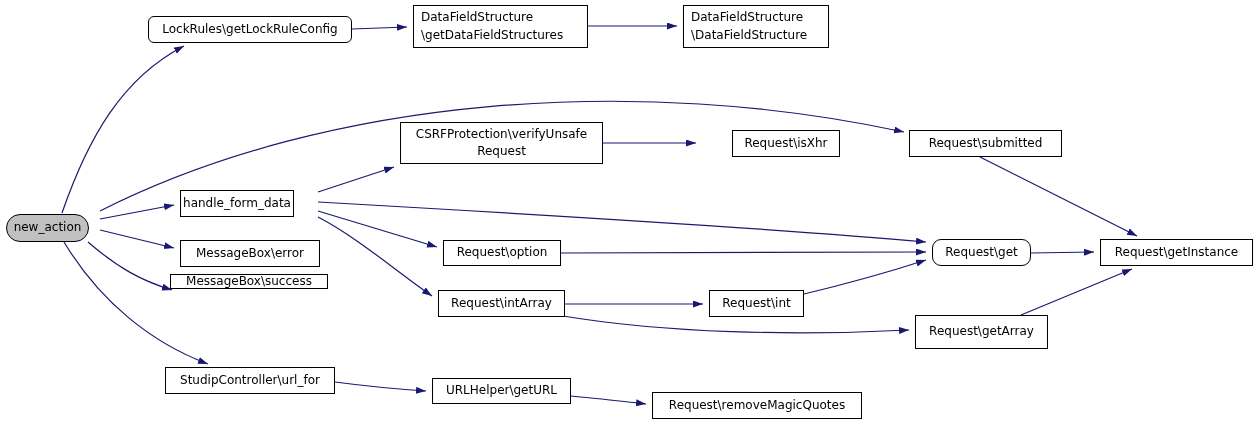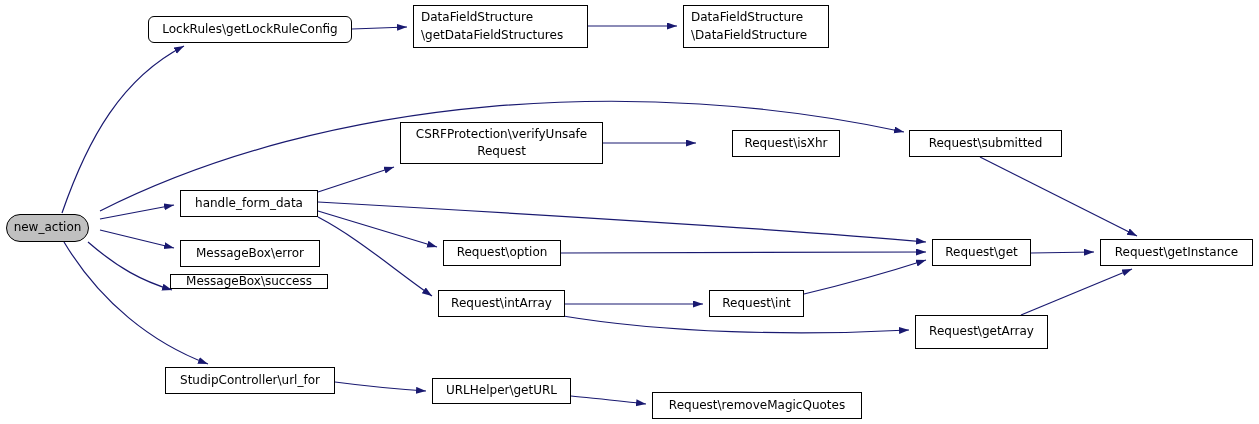--- a/index.html
+++ b/index.html
@@ -79,26 +79,26 @@
       <div class="node highlight" style="left: 6px; top: 214px; width: 83px; height: 28px; border-radius: 14px;">new_action</div>
       <div class="node" style="left: 148px; top: 16px; width: 204px; height: 27px; border-radius: 6px;">LockRules\getLockRuleConfig</div>
       <div class="node align-left" style="left: 413px; top: 5px; width: 175px; height: 43px;">DataFieldStructure
 \getDataFieldStructures</div>
       <div class="node align-left" style="left: 683px; top: 5px; width: 146px; height: 43px;">DataFieldStructure
 \DataFieldStructure</div>
       <div class="node" style="left: 400px; top: 122px; width: 203px; height: 42px;">CSRFProtection\verifyUnsafe
 Request</div>
       <div class="node" style="left: 702px; top: 130px; width: 108px; height: 27px; margin-left: 30px;">Request\isXhr</div>
       <div class="node" style="left: 909px; top: 130px; width: 153px; height: 27px;">Request\submitted</div>
-      <div class="node" style="left: 180px; top: 190px; width: 138px; height: 27px;">handle_form_data</div>
+      <div class="node" style="left: 180px; top: 190px; width: 114px; height: 27px;">handle_form_data</div>
       <div class="node" style="left: 180px; top: 240px; width: 140px; height: 27px;">MessageBox\error</div>
       <div class="node" style="left: 170px; top: 274px; width: 158px; height: 15px;">MessageBox\success</div>
       <div class="node" style="left: 443px; top: 240px; width: 118px; height: 26px;">Request\option</div>
       <div class="node" style="left: 438px; top: 290px; width: 127px; height: 27px;">Request\intArray</div>
       <div class="node" style="left: 709px; top: 290px; width: 95px; height: 27px;">Request\int</div>
-      <div class="node" style="left: 932px; top: 239px; width: 99px; height: 27px;">Request\get</div>
+      <div class="node" style="left: 932px; top: 239px; width: 99px; height: 27px; border-radius: 9px;">Request\get</div>
       <div class="node" style="left: 1100px; top: 239px; width: 153px; height: 27px;">Request\getInstance</div>
       <div class="node" style="left: 915px; top: 315px; width: 133px; height: 34px;">Request\getArray</div>
       <div class="node" style="left: 165px; top: 367px; width: 170px; height: 27px;">StudipController\url_for</div>
       <div class="node" style="left: 432px; top: 378px; width: 139px; height: 26px;">URLHelper\getURL</div>
       <div class="node" style="left: 652px; top: 392px; width: 210px; height: 27px;">Request\removeMagicQuotes</div>
     </div>
 </div>
 
 </body></html>

